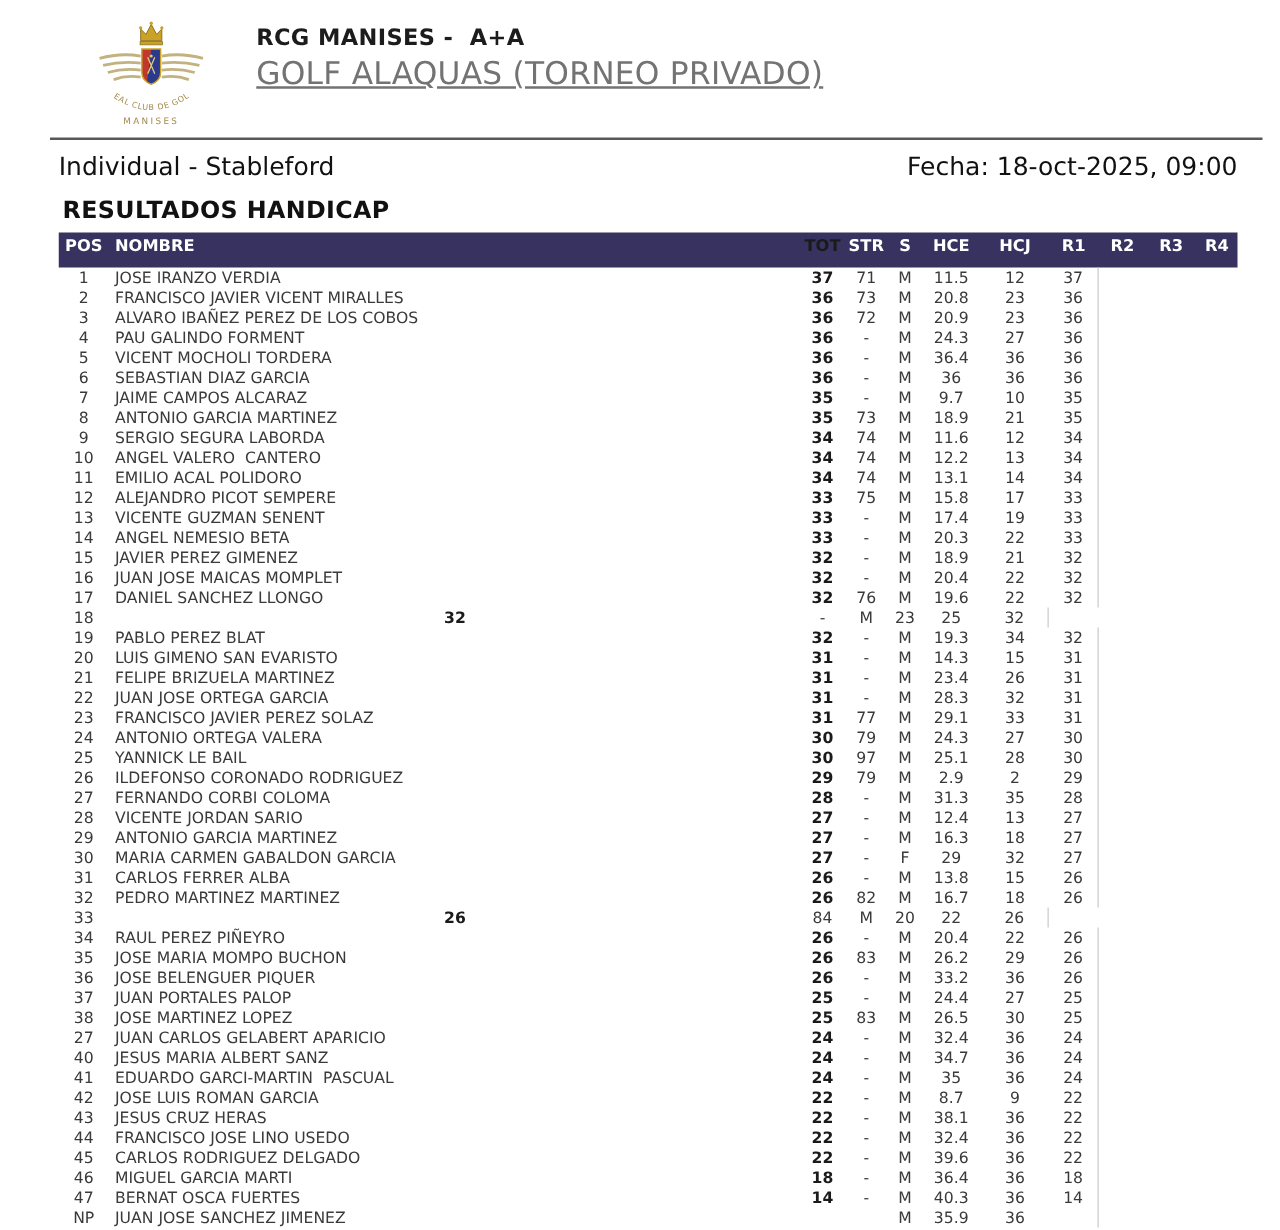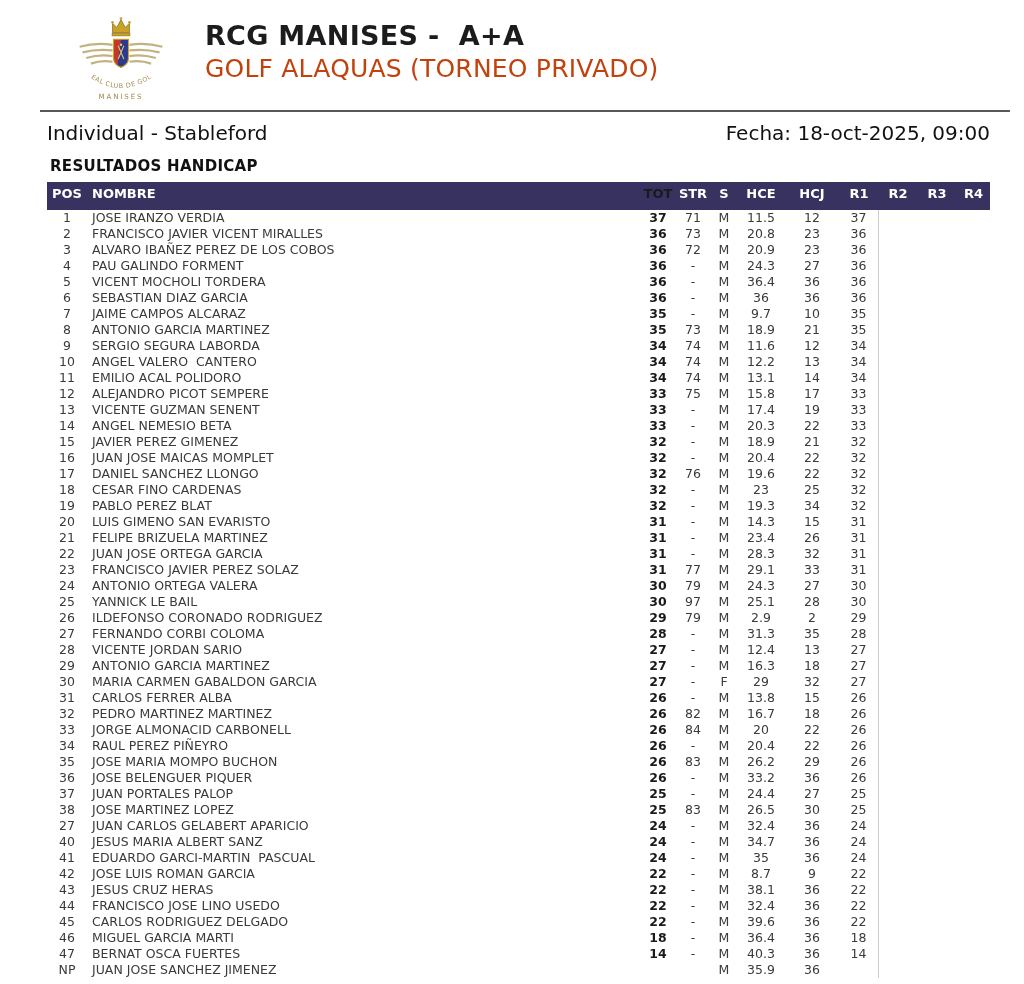--- a/index.html
+++ b/index.html
@@ -7,26 +7,26 @@
     width:1024px; height:984px; background:#ffffff;
     font-family:"DejaVu Sans","Liberation Sans",sans-serif;
     color:#222; overflow:hidden; position:relative;
   }
   
   .page-header { position:relative; height:112px; }
   .header-rule { position:absolute; left:40px; right:14px; bottom:0; height:0;
                  border-bottom:2px solid #58585a; }
   .logo { position:absolute; left:74px; top:10px; width:94px; height:96px; }
   .titles { position:absolute; left:205px; top:20px; }
-  .title1 { font-size:27px; font-weight:bold; color:#1c1c1c; white-space:pre; letter-spacing:0.3px; }
-  .title2 { font-size:25px; color:#c2410c; margin-top:3px; letter-spacing:0.2px; }
+  .title1 { font-size:18px; font-weight:bold; color:#1c1c1c; white-space:pre; letter-spacing:0.3px; }
+  .title2 { font-size:25px; color:#737373; margin-top:3px; letter-spacing:0.2px;text-decoration:underline; }
   
   .info-row { margin:9px 0 0 47px; width:943px; display:flex;
               justify-content:space-between; align-items:center; font-size:20px; color:#111; }
-  .section-title { margin:12px 0 7px 50px; font-size:15px; font-weight:bold; color:#111;
+  .section-title { margin:12px 0 7px 50px; font-size:19px; font-weight:bold; color:#111;
                    letter-spacing:0.3px; }
   
   .rtable { margin-left:47px; width:943px; }
   .grid-cols { display:grid;
     grid-template-columns:40px 1fr 34px 36px 26px 48px 54px 40px 38px 40px 33px; }
   .thead { background:var(--header-bar,#37325f); color:#fff; font-weight:bold;
            font-size:13px; height:28px; line-height:24px; }
   .trow { height:16px; line-height:16px; font-size:12.5px; color:#3a3a3a; }
   .cell { text-align:center; white-space:pre; overflow:hidden; height:inherit; }
   .c-nombre { text-align:left; padding-left:5px; }
@@ -325,21 +325,20 @@
         <div class="cell c-s">M</div>
         <div class="cell c-hce">19.6</div>
         <div class="cell c-hcj">22</div>
         <div class="cell c-r1">32</div>
         <div class="cell c-r2"></div>
         <div class="cell c-r3"></div>
         <div class="cell c-r4"></div>
       </div>
       <div class="trow grid-cols">
         <div class="cell c-pos">18</div>
-        <div class="cell c-nombre">CESAR FINO CARDENAS</div>
         <div class="cell c-tot">32</div>
         <div class="cell c-str">-</div>
         <div class="cell c-s">M</div>
         <div class="cell c-hce">23</div>
         <div class="cell c-hcj">25</div>
         <div class="cell c-r1">32</div>
         <div class="cell c-r2"></div>
         <div class="cell c-r3"></div>
         <div class="cell c-r4"></div>
       </div>
@@ -520,21 +519,20 @@
         <div class="cell c-s">M</div>
         <div class="cell c-hce">16.7</div>
         <div class="cell c-hcj">18</div>
         <div class="cell c-r1">26</div>
         <div class="cell c-r2"></div>
         <div class="cell c-r3"></div>
         <div class="cell c-r4"></div>
       </div>
       <div class="trow grid-cols">
         <div class="cell c-pos">33</div>
-        <div class="cell c-nombre">JORGE ALMONACID CARBONELL</div>
         <div class="cell c-tot">26</div>
         <div class="cell c-str">84</div>
         <div class="cell c-s">M</div>
         <div class="cell c-hce">20</div>
         <div class="cell c-hcj">22</div>
         <div class="cell c-r1">26</div>
         <div class="cell c-r2"></div>
         <div class="cell c-r3"></div>
         <div class="cell c-r4"></div>
       </div>

